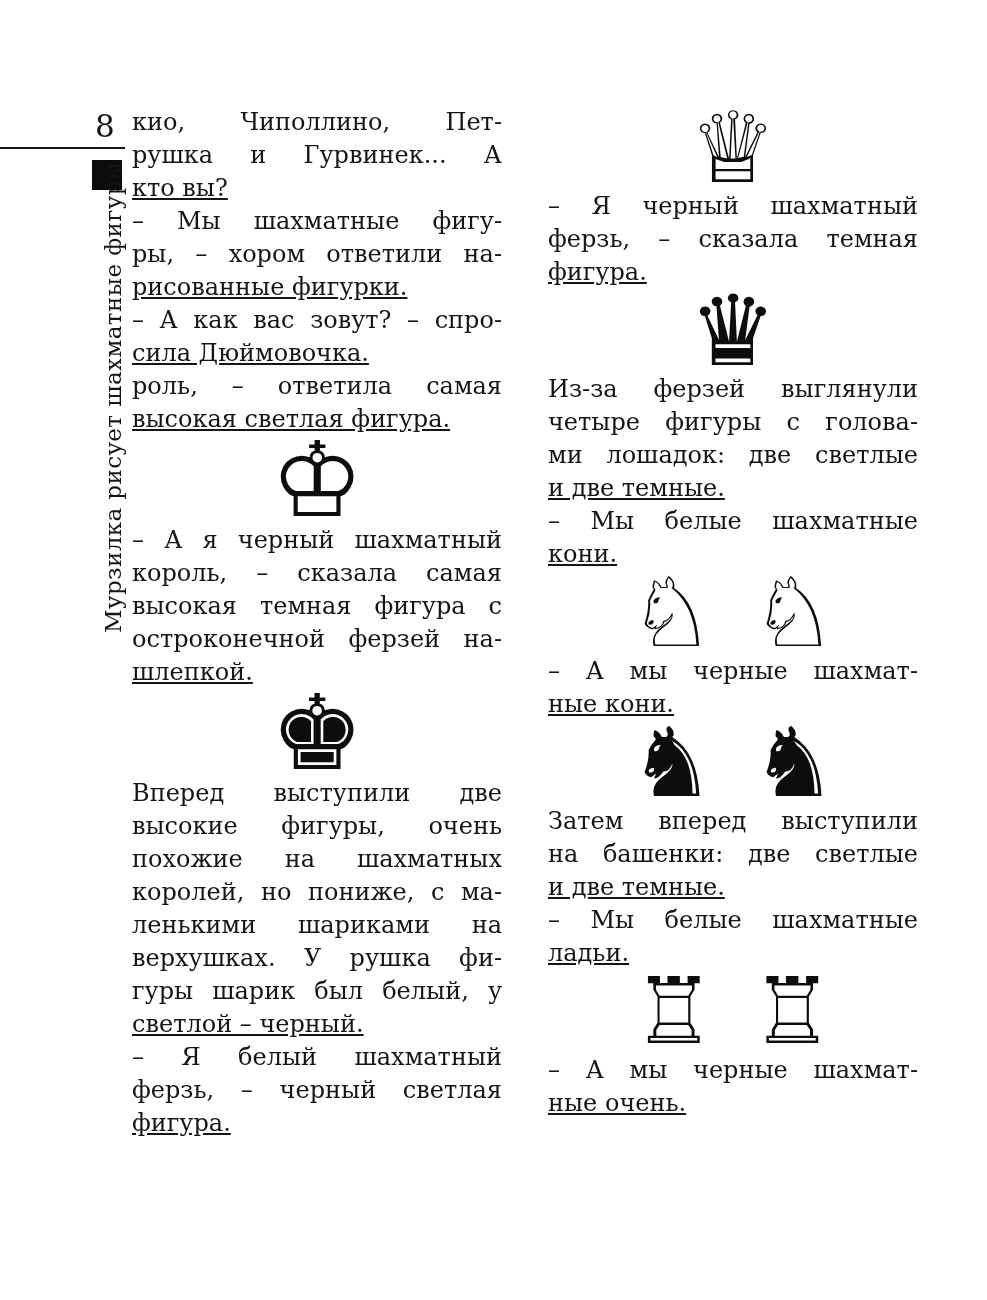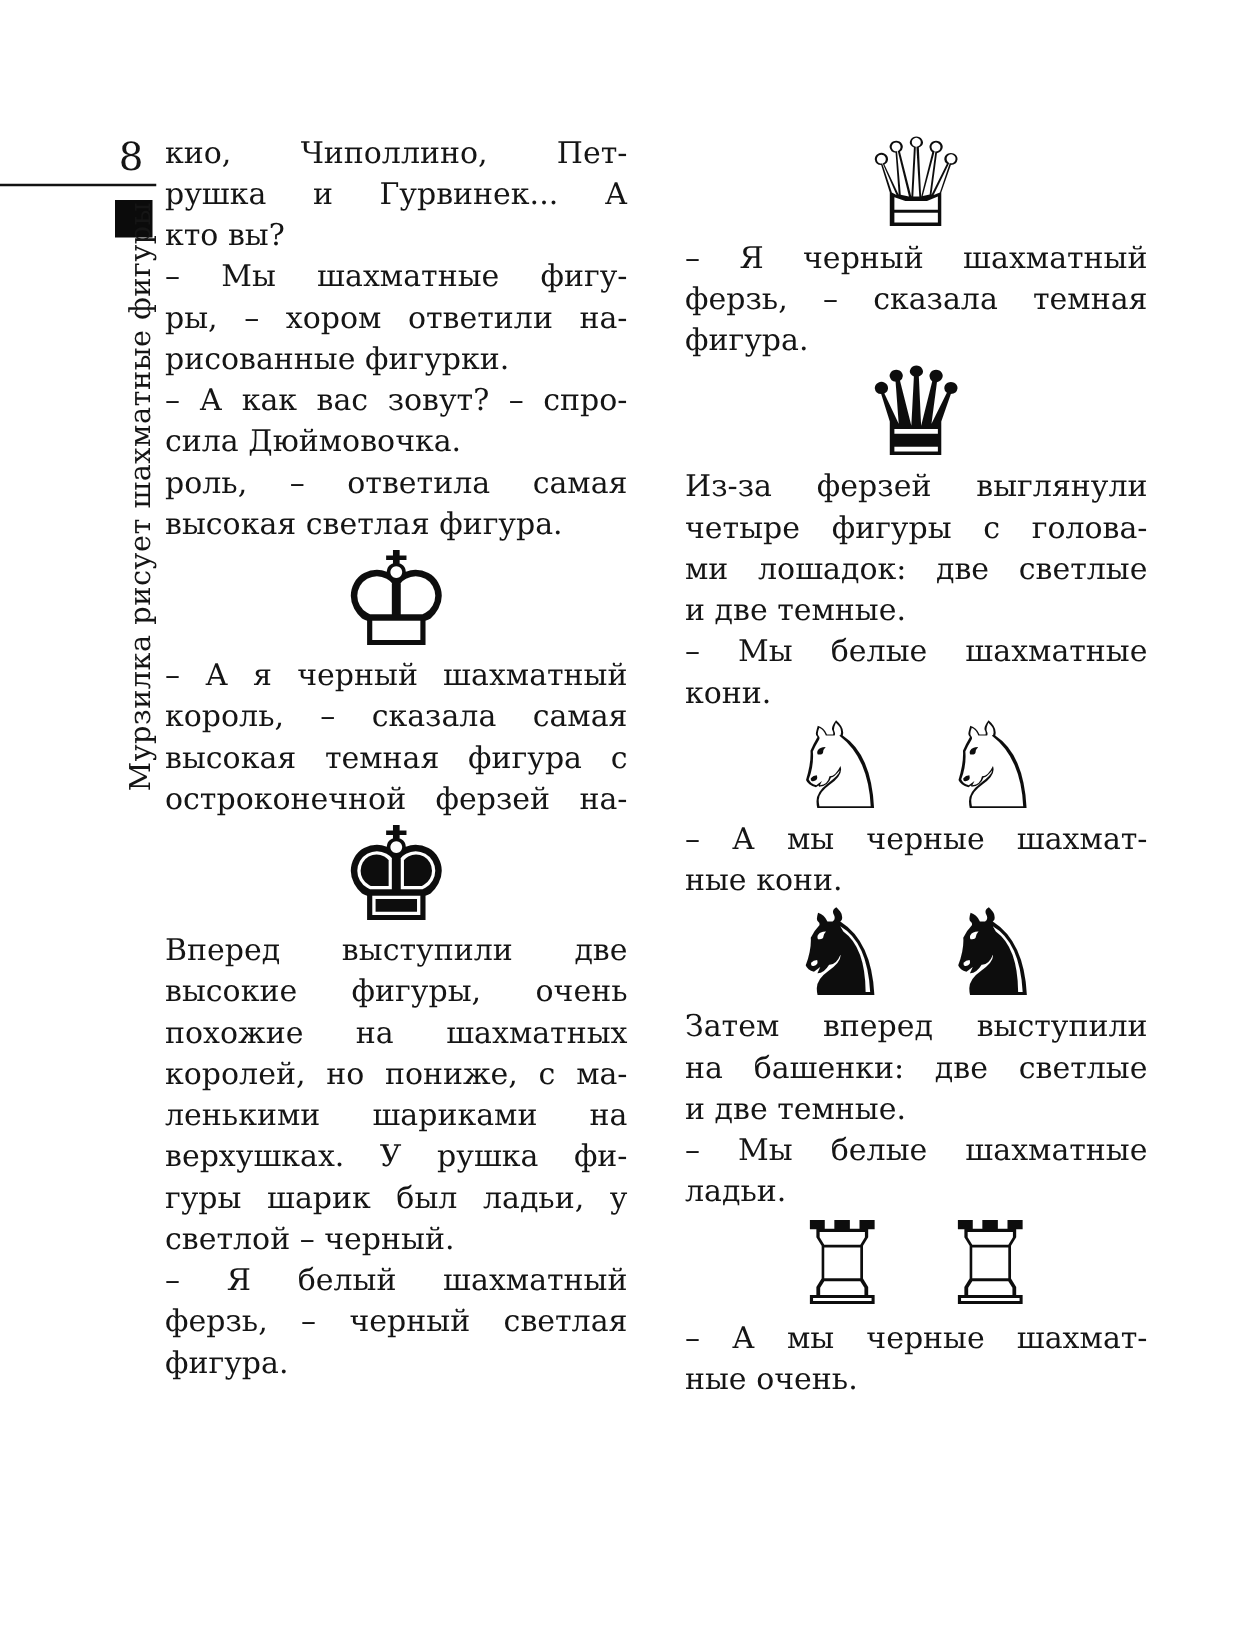--- a/index.html
+++ b/index.html
@@ -36,20 +36,21 @@
     font-size:24px;line-height:33px;
   }
   #col1{left:132px;}
   #col2{left:548px;}
   .ln{
     text-align:justify;
     text-align-last:justify;
   }
   .ln.end{
     text-align-last:left;
+    text-decoration:underline;
   }
   .piece{
     font-family:"DejaVu Sans", sans-serif;
     color:#0d0d0d;
     display:flex;align-items:center;justify-content:center;
     gap:36px;
   }
   .piece span{display:block;line-height:1;}
   .h-king{height:88px;}
   .h-std{height:84px;}
@@ -79,32 +80,33 @@
   <div class="ln end">высокая светлая фигура.</div>
 
   <div class="piece h-king">
     <span class="kg">♔</span>
   </div>
 
   <div class="ln">– А я черный шахматный</div>
   <div class="ln">король, – сказала самая</div>
   <div class="ln">высокая темная фигура с</div>
   <div class="ln">остроконечной ферзей на-</div>
+  <div class="ln end">шлепкой.</div>
 
   <div class="piece h-king">
     <span class="kg">♚</span>
   </div>
 
   <div class="ln">Вперед выступили две</div>
   <div class="ln">высокие фигуры, очень</div>
   <div class="ln">похожие на шахматных</div>
   <div class="ln">королей, но пониже, с ма-</div>
   <div class="ln">ленькими шариками на</div>
   <div class="ln">верхушках. У рушка фи-</div>
-  <div class="ln">гуры шарик был ладьи, у</div>
+  <div class="ln">гуры шарик был белый, у</div>
   <div class="ln end">светлой – черный.</div>
   <div class="ln">– Я белый шахматный</div>
   <div class="ln">ферзь, – черный светлая</div>
   <div class="ln end">фигура.</div>
 </div>
 
 <div class="col" id="col2">
   <div class="piece h-std">
     <span class="qn">♕</span>
   </div>

